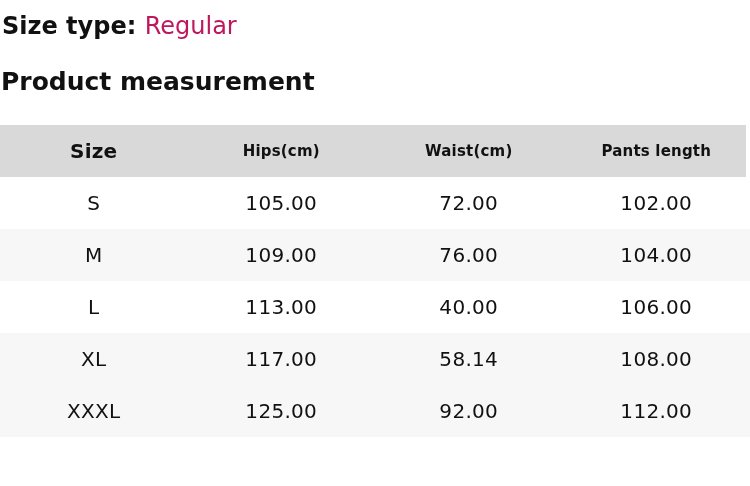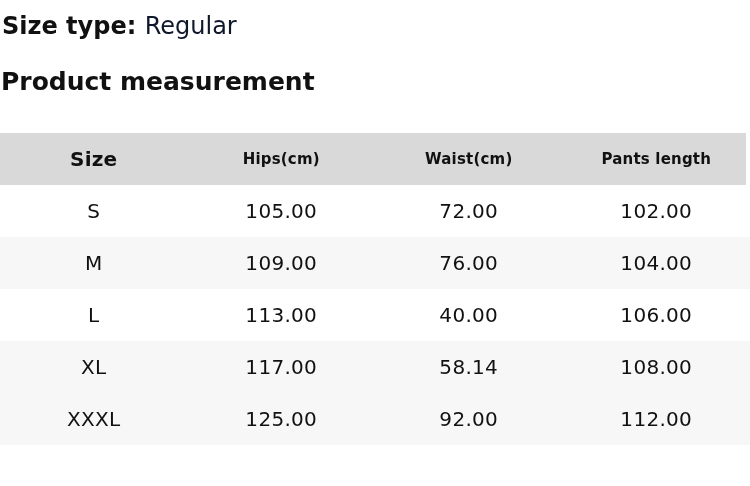--- a/index.html
+++ b/index.html
@@ -16,30 +16,30 @@
   }
   .size-type-heading {
     padding: 12px 0 0 2px;
     font-size: 24px;
     font-weight: bold;
     line-height: 1.2;
     white-space: nowrap;
   }
   .size-type-heading .size-type-value {
     font-weight: normal;
-    color: #0f172a;
+    color: #be185d;
   }
   .product-measurement-title {
     margin: 26px 0 0 1px;
     font-size: 25px;
     font-weight: bold;
     line-height: 1.2;
   }
   .size-table {
-    margin-top: 36px;
+    margin-top: 28px;
     width: 750px;
   }
   .thead-row {
     display: flex;
     height: 52px;
     align-items: center;
     
     background: linear-gradient(to right, #d9d9d9 746px, #ffffff 746px);
   }
   .th {

